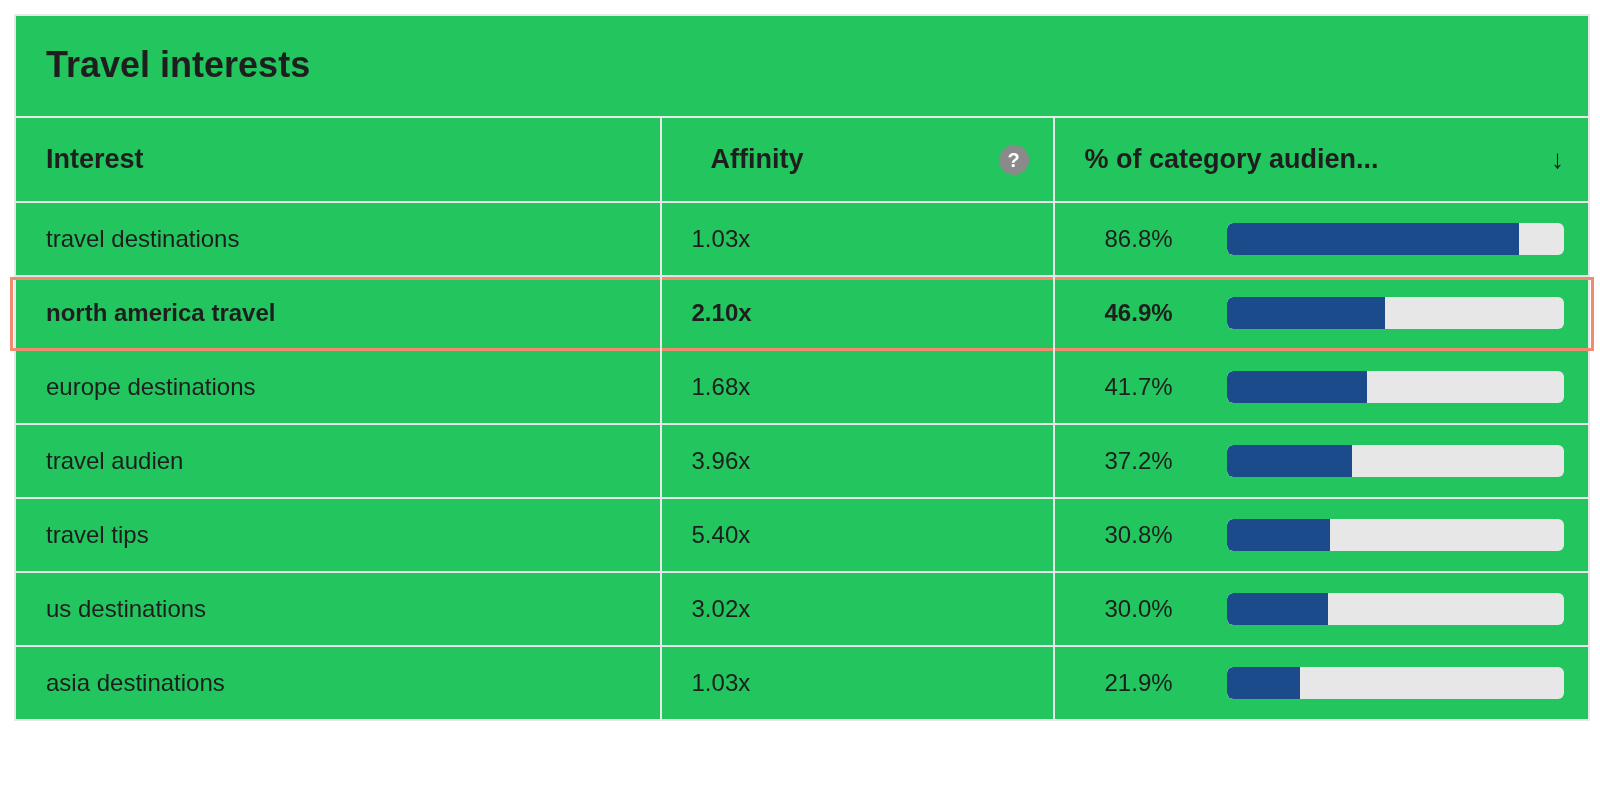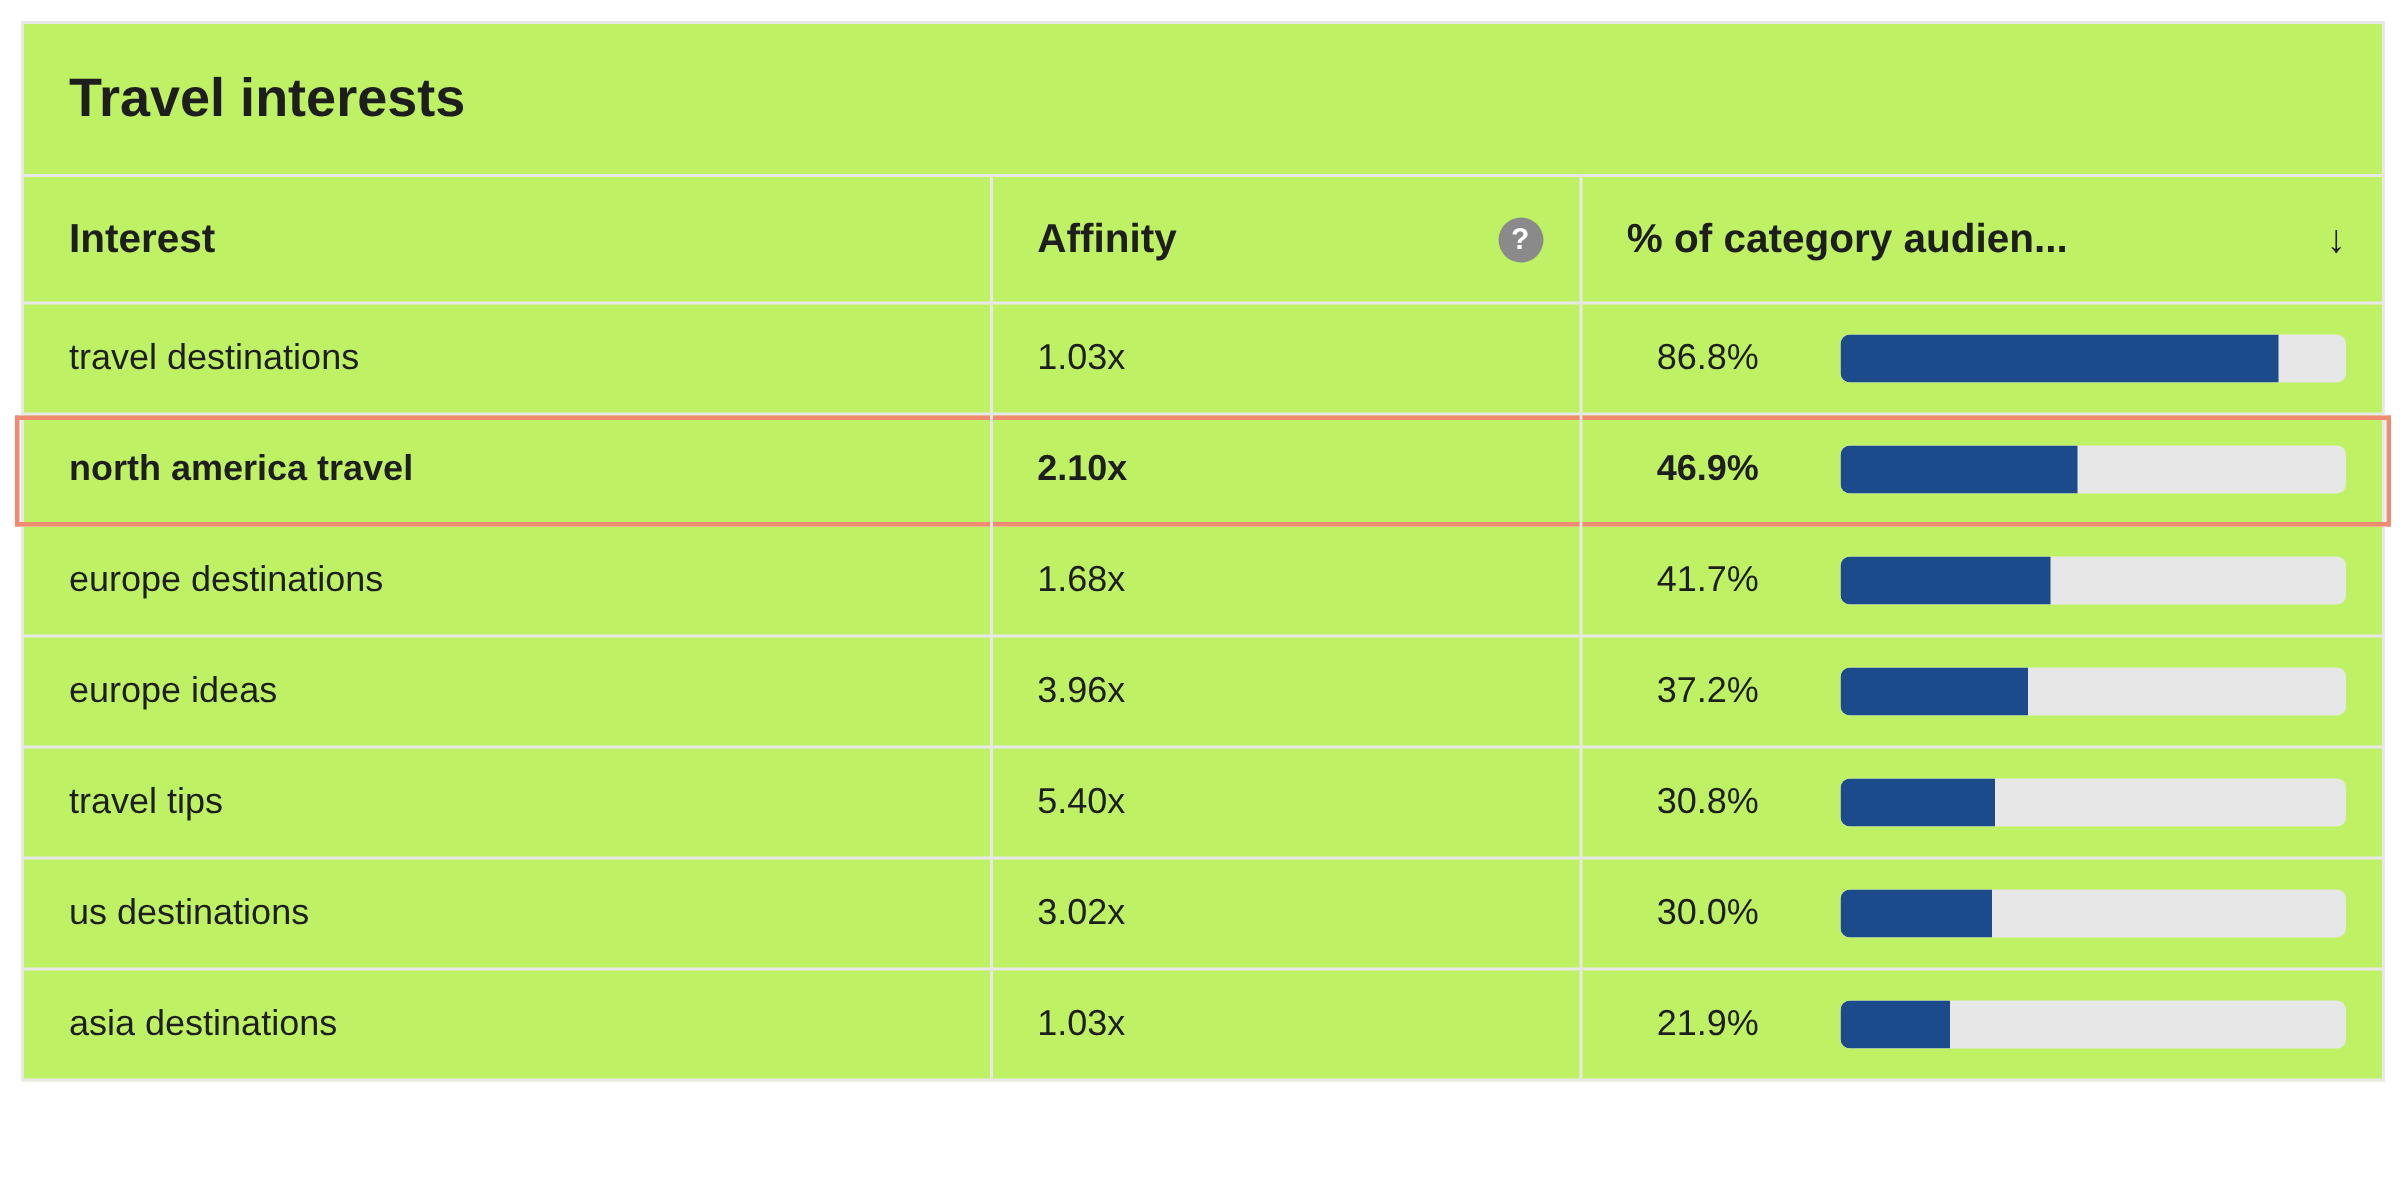--- a/index.html
+++ b/index.html
@@ -6,21 +6,21 @@
   body {
     margin: 0;
     font-family: -apple-system, BlinkMacSystemFont, "Segoe UI", Helvetica, Arial, sans-serif;
     color: #1e1e1e;
     background: #fff;
     width: 1600px;
   }
   .panel {
     border: 2px solid #e8e8e8;
     margin: 14px 10px 0 14px;
-    background: #bef264;
+    background: #22c55e;
   }
   .panel-title {
     font-size: 36px;
     font-weight: 700;
     padding: 28px 30px 30px 30px;
   }
   table {
     width: 100%;
     border-collapse: collapse;
     table-layout: fixed;
@@ -44,20 +44,21 @@
   col.c-pct      { width: 34%; }
   th.col-affinity, td.col-affinity,
   th.col-pct, td.col-pct {
     border-left: 2px solid #e8e8e8;
   }
   .affinity-head {
     display: flex;
     align-items: flex-end;
     justify-content: space-between;
     gap: 32px;
+    margin-left: 19px;
   }
   .help-circle {
     width: 30px; height: 30px;
     border-radius: 50%;
     background: #8a8a8a;
     color: #fff;
     font-weight: 700;
     font-size: 20px;
     display: flex;
     align-items: center;
@@ -188,21 +189,21 @@
           <td class="col-pct">
             <div class="pct-cell">
               <span class="pct-label">41.7%</span>
               <div class="bar-track">
                 <div class="bar-fill" style="width: 41.7%;"></div>
               </div>
             </div>
           </td>
         </tr>
         <tr>
-          <td>europe ideas</td>
+          <td>travel audien</td>
           <td class="col-affinity">3.96x</td>
           <td class="col-pct">
             <div class="pct-cell">
               <span class="pct-label">37.2%</span>
               <div class="bar-track">
                 <div class="bar-fill" style="width: 37.2%;"></div>
               </div>
             </div>
           </td>
         </tr>

